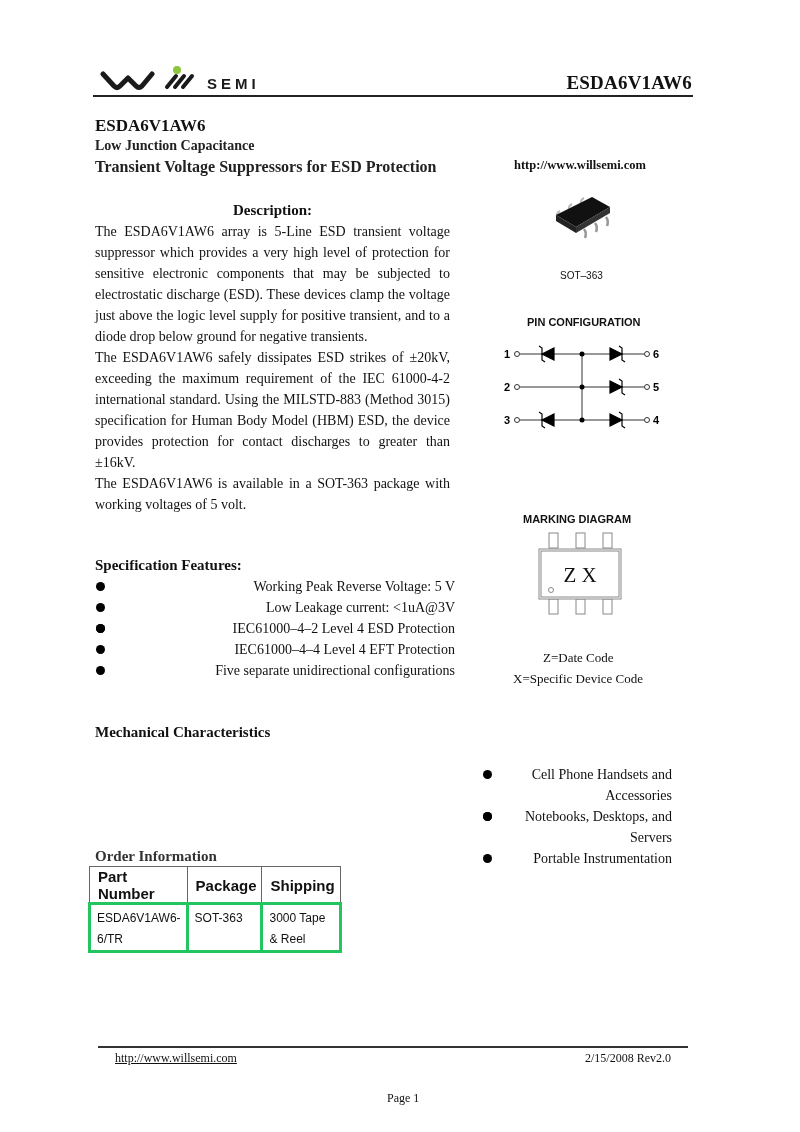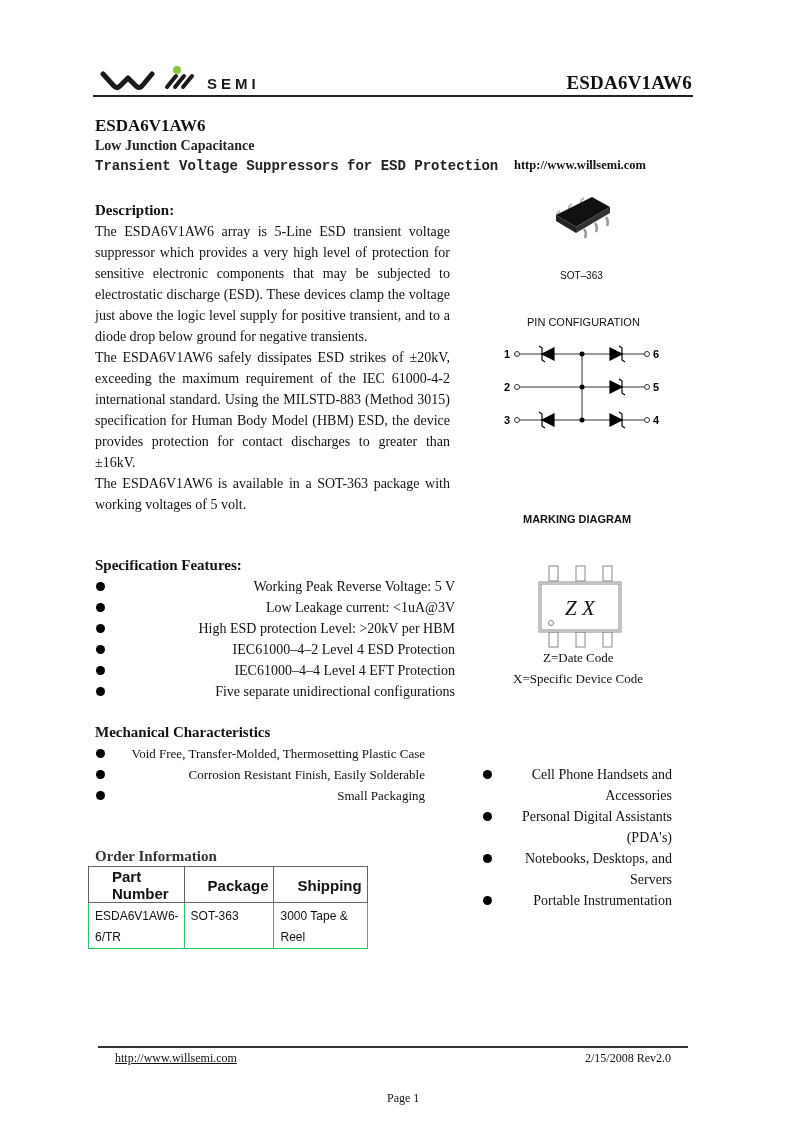--- a/index.html
+++ b/index.html
@@ -10,54 +10,54 @@
 
   
   .logo { left: 100px; top: 60px; width: 190px; height: 36px; }
   .logo svg { display: block; }
   .header-title { right: 108px; top: 72px; font-size: 19px; font-weight: bold; letter-spacing: 0.2px; }
   .header-rule { left: 93px; top: 95px; width: 600px; height: 2px; background: #222; }
 
   
   .title { left: 95px; top: 116px; font-size: 17px; font-weight: bold; }
   .subtitle1 { left: 95px; top: 138px; font-size: 14px; font-weight: bold; color: #222; }
-  .subtitle2 { left: 95px; top: 158px; font-size: 14px; font-weight: bold; color: #222; font-family: Liberation Mono, monospace; }
+  .subtitle2 { left: 95px; top: 158px; font-size: 16px; font-weight: bold; color: #222; }
 
   .section-heading { font-size: 15px; font-weight: bold; color: #111; }
 
   .desc { left: 95px; top: 200px; width: 355px; }
   .desc-para { font-size: 14px; line-height: 21px; text-align: justify; text-align-last: left; }
-  .desc-title { margin-bottom: 1px; line-height: 20px; }
+  .desc-title { margin-bottom: 1px; line-height: 20px; text-align: center; }
 
   .features { left: 95px; top: 555px; width: 360px; }
   .bullet-list { list-style: none; text-align: right; }
   .bullet-list li { position: relative; padding-left: 28px; font-size: 14px; line-height: 21px; }
   .bullet-list li .dot { position: absolute; left: 1px; top: 6px; width: 9px; height: 9px; border-radius: 50%; background: #000; }
   .small-list li { font-size: 13px; }
 
   .mech { left: 95px; top: 722px; width: 360px; }
 
   .order { left: 95px; top: 848px; }
   .order-title { font-size: 15px; font-weight: bold; color: #333; margin-bottom: 8px; }
   table.order-table { position: absolute; left: -7px; top: 18px; border-collapse: collapse; font-family: "Liberation Sans", sans-serif; }
-  .order-table th { font-size: 15px; font-weight: bold; text-align: left; padding: 1px 5px 0 23px; border: 1px solid #666; height: 22px; }
-  .order-table td { font-size: 12px; vertical-align: top; padding: 3px 5px 0 6px; border: 1px solid #22c55e; line-height: 21px; height: 45px; }
+  .order-table th { font-size: 15px; font-weight: bold; text-align: left; padding: 1px 5px 0 8px; border: 1px solid #666; height: 22px; }
+  .order-table td { font-size: 12px; vertical-align: top; padding: 3px 5px 0 6px; border: 3px solid #22c55e; line-height: 21px; height: 45px; }
   .order-table .c1 { width: 121px; }
   .order-table .c2 { width: 80px; text-align: right; }
   .order-table .c3 { width: 82px; }
 
   
   .url { left: 514px; top: 158px; font-size: 12.5px; font-weight: bold; }
   .pkg-img { left: 548px; top: 193px; width: 70px; height: 55px; }
   .pkg-label { left: 560px; top: 270px; font-size: 10px; font-weight: normal; font-family: "Liberation Sans", sans-serif; }
-  .pin-title { left: 527px; top: 316px; font-size: 11px; font-weight: normal; font-family: "Liberation Sans", sans-serif; }
+  .pin-title { left: 527px; top: 316px; font-size: 11px; font-weight: bold; font-family: "Liberation Sans", sans-serif; }
   .pin-diagram { left: 498px; top: 340px; width: 170px; height: 90px; }
 
   .mark-title { left: 523px; top: 513px; font-size: 11px; font-weight: bold; font-family: "Liberation Sans", sans-serif; }
-  .mark-diagram { left: 535px; top: 565px; width: 100px; height: 90px; font-style: italic; }
+  .mark-diagram { left: 535px; top: 532px; width: 100px; height: 90px; }
   .mark-legend1 { left: 543px; top: 650px; font-size: 13px; }
   .mark-legend2 { left: 513px; top: 671px; font-size: 13px; }
 
   .apps { left: 482px; top: 764px; width: 220px; }
 
   
   .footer-rule { left: 98px; top: 1046px; width: 590px; height: 2px; background: #333; }
   .footer-link { left: 115px; top: 1051px; font-size: 12px; text-decoration: underline; color: #111; }
   .footer-page { left: 387px; top: 1051px; font-size: 12px; margin-top: 40px; }
   .footer-date { left: 585px; top: 1051px; font-size: 12px; }
@@ -87,34 +87,29 @@
   <p class="desc-para">The ESDA6V1AW6 array is 5-Line ESD transient voltage suppressor which provides a very high level of protection for sensitive electronic components that may be subjected to electrostatic discharge (ESD). These devices clamp the voltage just above the logic level supply for positive transient, and to a diode drop below ground for negative transients.</p>
   <p class="desc-para">The ESDA6V1AW6 safely dissipates ESD strikes of ±20kV, exceeding the maximum requirement of the IEC 61000-4-2 international standard. Using the MILSTD-883 (Method 3015) specification for Human Body Model (HBM) ESD, the device provides protection for contact discharges to greater than ±16kV.</p>
   <p class="desc-para">The ESDA6V1AW6 is available in a SOT-363 package with working voltages of 5 volt.</p>
 </div>
 
 <div class="abs features">
   <div class="section-heading" style="line-height:20px;margin-bottom:1px;">Specification Features:</div>
   <ul class="bullet-list">
     <li><span class="dot"></span><span>Working Peak Reverse Voltage: 5 V</span></li>
     <li><span class="dot"></span><span>Low Leakage current: &lt;1uA@3V</span></li>
-    <li><span class="dot"></span><span>High ESD protection Level: &gt;20kV per HBM</span></li>
+    <li><span class="dot"></span></li>
     <li><span class="dot"></span><span>IEC61000–4–2 Level 4 ESD Protection</span></li>
     <li><span class="dot"></span><span>IEC61000–4–4 Level 4 EFT Protection</span></li>
     <li><span class="dot"></span><span>Five separate unidirectional configurations</span></li>
   </ul>
 </div>
 
 <div class="abs mech">
   <div class="section-heading" style="line-height:20px;margin-bottom:1px;">Mechanical Characteristics</div>
-  <ul class="bullet-list small-list" style="width:330px;">
-    <li><span class="dot"></span><span>Void Free, Transfer-Molded, Thermosetting Plastic Case</span></li>
-    <li><span class="dot"></span><span>Corrosion Resistant Finish, Easily Solderable</span></li>
-    <li><span class="dot"></span><span>Small Packaging</span></li>
-  </ul>
 </div>
 
 <div class="abs order">
   <div class="order-title">Order Information</div>
   <table class="order-table">
     <thead>
       <tr>
         <th class="c1">Part Number</th>
         <th class="c2">Package</th>
         <th class="c3">Shipping</th>
@@ -218,21 +213,21 @@
     </g>
     <text x="45" y="50" text-anchor="middle" font-family="Liberation Serif, serif" font-size="21" fill="#111">Z X</text>
   </svg>
 </div>
 <div class="abs mark-legend1">Z=Date Code</div>
 <div class="abs mark-legend2">X=Specific Device Code</div>
 
 <div class="abs apps">
   <ul class="bullet-list" style="width:190px;">
     <li><span class="dot"></span><span>Cell Phone Handsets and Accessories</span></li>
-    <li><span class="dot"></span><span>Personal Digital Assistants (PDA's)</span></li>
+    <li><span class="dot"></span></li>
     <li><span class="dot"></span><span>Notebooks, Desktops, and Servers</span></li>
     <li><span class="dot"></span><span>Portable Instrumentation</span></li>
   </ul>
 </div>
 
 <div class="abs footer-rule"></div>
 <a class="abs footer-link">http://www.willsemi.com</a>
 <div class="abs footer-page">Page 1</div>
 <div class="abs footer-date">2/15/2008 Rev2.0</div>
 

